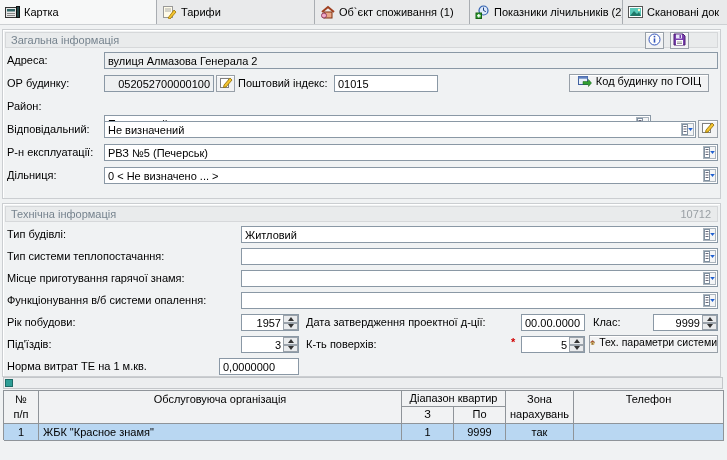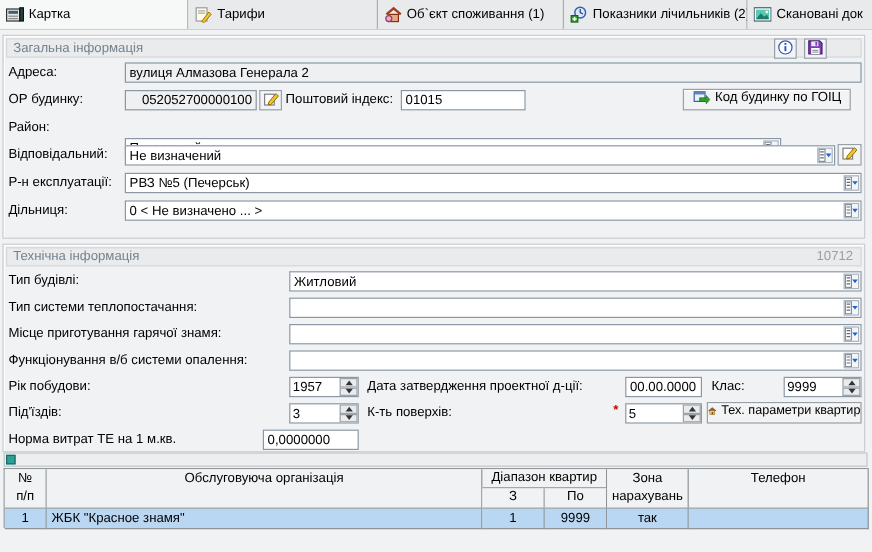--- a/index.html
+++ b/index.html
@@ -24,21 +24,21 @@
 
   .fld{position:absolute;box-sizing:border-box;height:17px;background:#fff;border:1px solid #8a98a5;
        line-height:14px;padding:1px 3px 0;white-space:nowrap;overflow:hidden;}
   .ro{background:#eef0f1;}
   .num{text-align:right;}
   .combo{padding-right:17px;}
   .dd{position:absolute;right:1px;top:1px;width:13px;height:13px;background:#f4f5f6;
       border:1px solid #aab4bd;box-sizing:border-box;display:flex;align-items:center;justify-content:center;}
 
   .spinwrap{position:absolute;box-sizing:border-box;height:17px;background:#fff;border:1px solid #8a98a5;}
-  .spinval{position:absolute;left:2px;right:17px;top:1px;line-height:14px;}
+  .spinval{position:absolute;left:2px;right:17px;top:1px;line-height:14px;text-align:right;}
   .spin{position:absolute;right:0;top:0;width:15px;height:15px;display:flex;flex-direction:column;}
   .spin>div{flex:1;background:#e9ebed;border:1px solid #9aa2aa;box-sizing:border-box;
             display:flex;align-items:center;justify-content:center;}
   .tri-up{width:0;height:0;border-left:3px solid transparent;border-right:3px solid transparent;border-bottom:4px solid #333;}
   .tri-dn{width:0;height:0;border-left:3px solid transparent;border-right:3px solid transparent;border-top:4px solid #333;}
 
   .btn{position:absolute;box-sizing:border-box;display:flex;align-items:flex-start;justify-content:center;gap:4px;
        background:#f2f3f4;border:1px solid #98a0a8;box-shadow:inset 0 1px 0 #fff;cursor:default;white-space:nowrap;}
   .iconbtn{width:19px;height:17px;}
   .req{color:#d00000;font-weight:bold;}
@@ -330,21 +330,21 @@
             <span class="tri-dn"></span>
           </div>
         </span>
     </div>
     <div class="btn" style="left:586px;top:131px;width:129px;height:18px;font-size:10.5px">
       <svg width="14" height="13" viewBox="0 0 14 13">
           <path d="M1 6 L7 1 L13 6 Z" fill="#b05030" stroke="#703018"></path>
           <rect x="3" y="6" width="8" height="6" fill="#f0d080" stroke="#907020"></rect>
           <rect x="6" y="8" width="2.5" height="4" fill="#705030"></rect>
         </svg>
-      <span>Тех. параметри квартир</span>
+      <span>Тех. параметри системи</span>
     </div>
 
     <div class="lbl" style="left:4px;top:154px">Норма витрат ТЕ на 1 м.кв.</div>
     <div class="fld" style="left:216px;top:154px;width:80px">0,0000000</div>
   </div>
 
   <div class="gstrip">
     <div class="gcorner"></div>
   </div>
 

